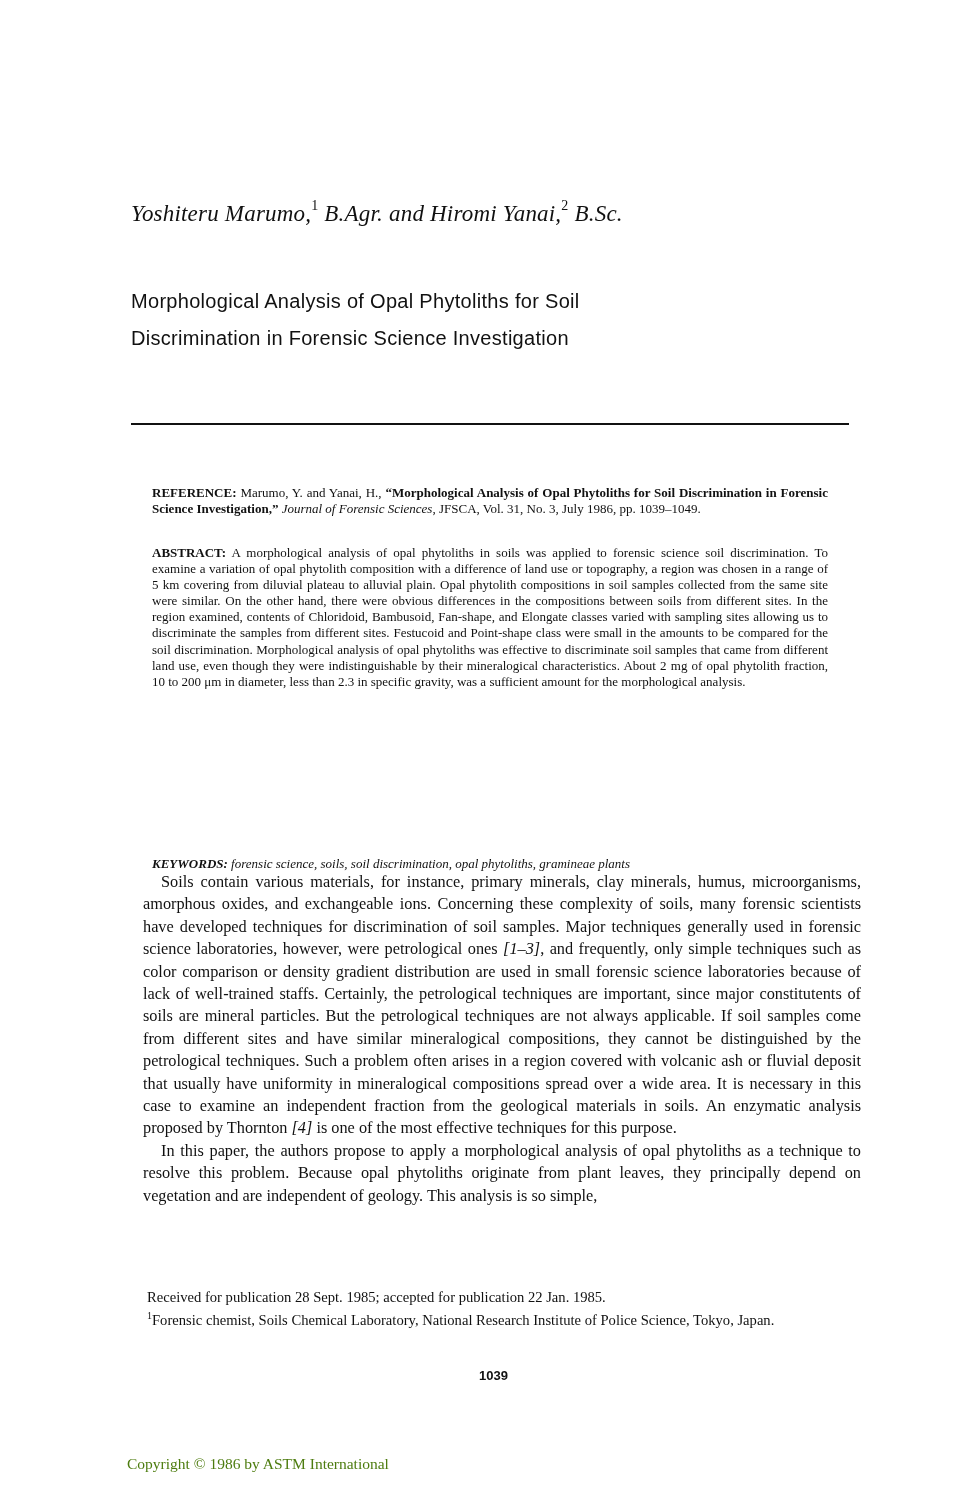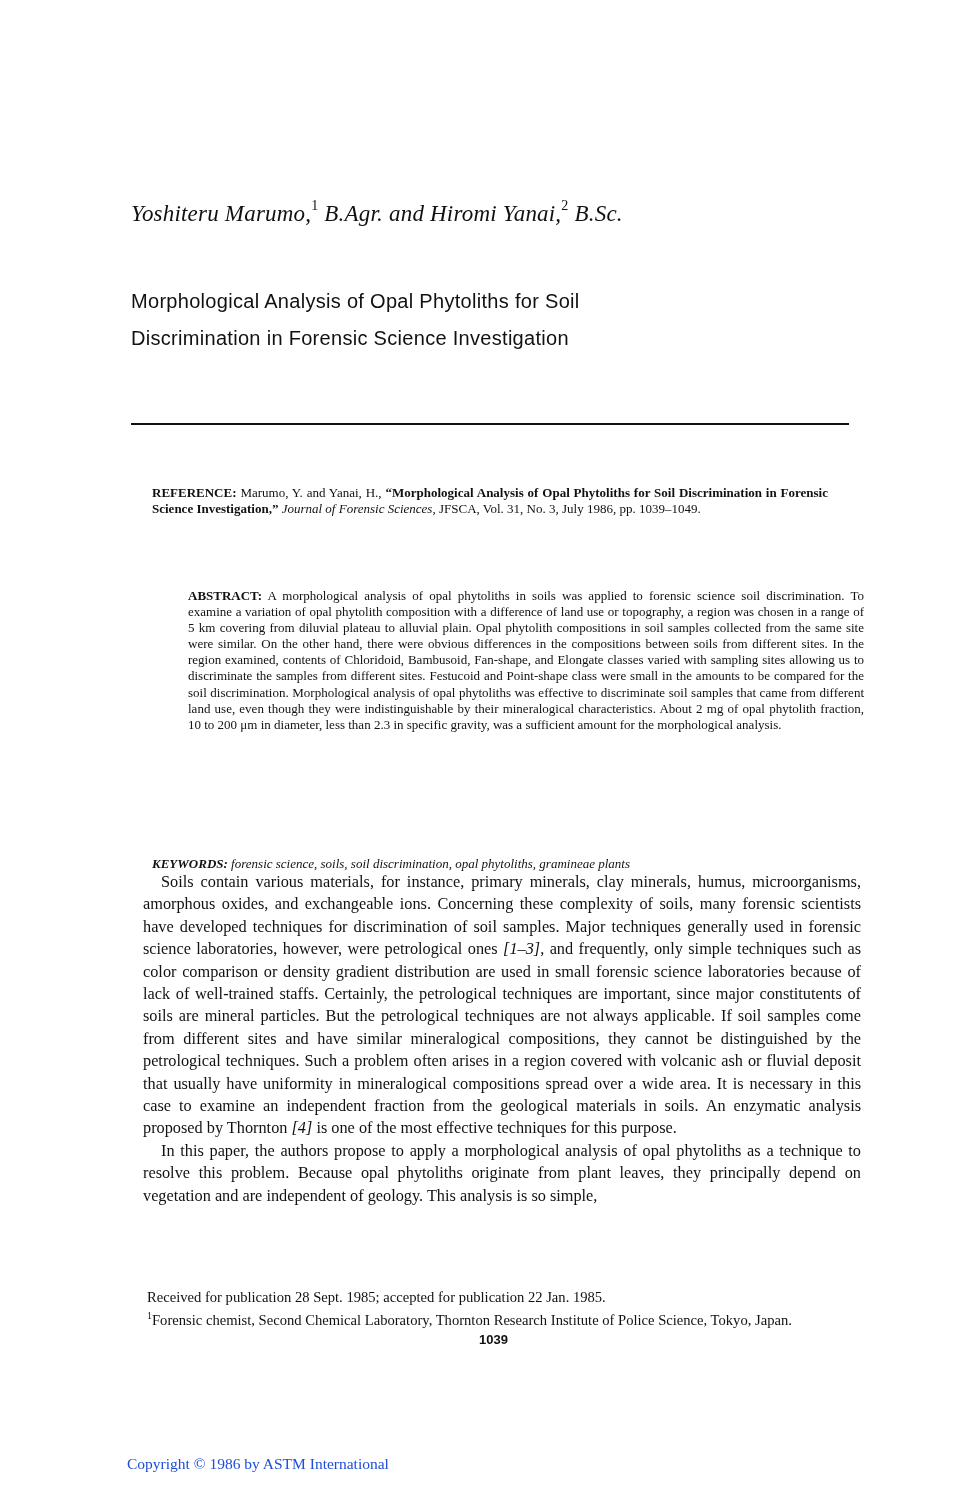--- a/index.html
+++ b/index.html
@@ -10,32 +10,32 @@
     .authors { position: absolute; left: 131px; top: 200px; font-size: 23px; font-style: italic; letter-spacing: 0.2px; }
     .authors sup { font-size: 14px; font-style: normal; position: relative; top: -2px; }
 
     .title { position: absolute; left: 131px; top: 283px; width: 740px; font-size: 20px; line-height: 37px; letter-spacing: 0.3px; }
 
     .rule { position: absolute; left: 131px; top: 423px; width: 718px; height: 2px; background: #111; }
 
     .block { position: absolute; left: 152px; width: 676px; font-size: 13px; line-height: 16.1px; text-align: justify; }
     .block b { font-weight: bold; }
     .reference { top: 485px; }
-    .abstract { top: 588px; margin-left: 36px; }
+    .abstract { top: 545px; }
     .keywords { top: 856px; font-style: italic; }
 
     .body-text { position: absolute; left: 143px; width: 718px; top: 871px; font-size: 16.3px; line-height: 22.4px; text-align: justify; }
     .body-text p { margin: 0; text-indent: 18px; }
 
     .footnotes { position: absolute; left: 131px; width: 718px; top: 1289px; font-size: 14.6px; line-height: 17.6px; text-align: justify; }
     .footnotes p { margin: 0; text-indent: 16px; }
     .footnotes sup { font-size: 10px; }
 
-    .page-number { position: absolute; left: 479px; top: 1332px; font-size: 13px; font-weight: bold; }
-    .copyright { position: absolute; left: 127px; top: 1455px; font-size: 15.5px; color: #1d4ed8; }
+    .page-number { position: absolute; left: 479px; top: 1368px; font-size: 13px; font-weight: bold; }
+    .copyright { position: absolute; left: 127px; top: 1455px; font-size: 15.5px; color: #4d7c0f; }
   </style>
 </head>
 <body>
 
 <div class="authors serif">
   <span>Yoshiteru Marumo,</span><sup>1</sup><span> B.Agr. and Hiromi Yanai,</span><sup>2</sup><span> B.Sc.</span>
 </div>
 
 <div class="title sans">
   <div>Morphological Analysis of Opal Phytoliths for Soil</div>
@@ -56,18 +56,18 @@
   <b>KEYWORDS:</b><span> forensic science, soils, soil discrimination, opal phytoliths, gramineae plants</span>
 </div>
 
 <div class="body-text serif">
   <p><span>Soils contain various materials, for instance, primary minerals, clay minerals, humus, microorganisms, amorphous oxides, and exchangeable ions. Concerning these complexity of soils, many forensic scientists have developed techniques for discrimination of soil samples. Major techniques generally used in forensic science laboratories, however, were petrological ones </span><i>[1–3]</i><span>, and frequently, only simple techniques such as color comparison or density gradient distribution are used in small forensic science laboratories because of lack of well-trained staffs. Certainly, the petrological techniques are important, since major constitutents of soils are mineral particles. But the petrological techniques are not always applicable. If soil samples come from different sites and have similar mineralogical compositions, they cannot be distinguished by the petrological techniques. Such a problem often arises in a region covered with volcanic ash or fluvial deposit that usually have uniformity in mineralogical compositions spread over a wide area. It is necessary in this case to examine an independent fraction from the geological materials in soils. An enzymatic analysis proposed by Thornton </span><i>[4]</i><span> is one of the most effective techniques for this purpose.</span></p>
   <p>In this paper, the authors propose to apply a morphological analysis of opal phytoliths as a technique to resolve this problem. Because opal phytoliths originate from plant leaves, they principally depend on vegetation and are independent of geology. This analysis is so simple,</p>
 </div>
 
 <div class="footnotes serif">
   <p>Received for publication 28 Sept. 1985; accepted for publication 22 Jan. 1985.</p>
-  <p><sup>1</sup><span>Forensic chemist, Second Chemical Laboratory, Thornton Research Institute of Police Science, Tokyo, Japan.</span></p>
+  <p><sup>1</sup><span>Forensic chemist, Soils Chemical Laboratory, National Research Institute of Police Science, Tokyo, Japan.</span></p>
 </div>
 
 <div class="page-number sans">1039</div>
 
 <div class="copyright serif">Copyright © 1986 by ASTM International</div>
 
 </body></html>

